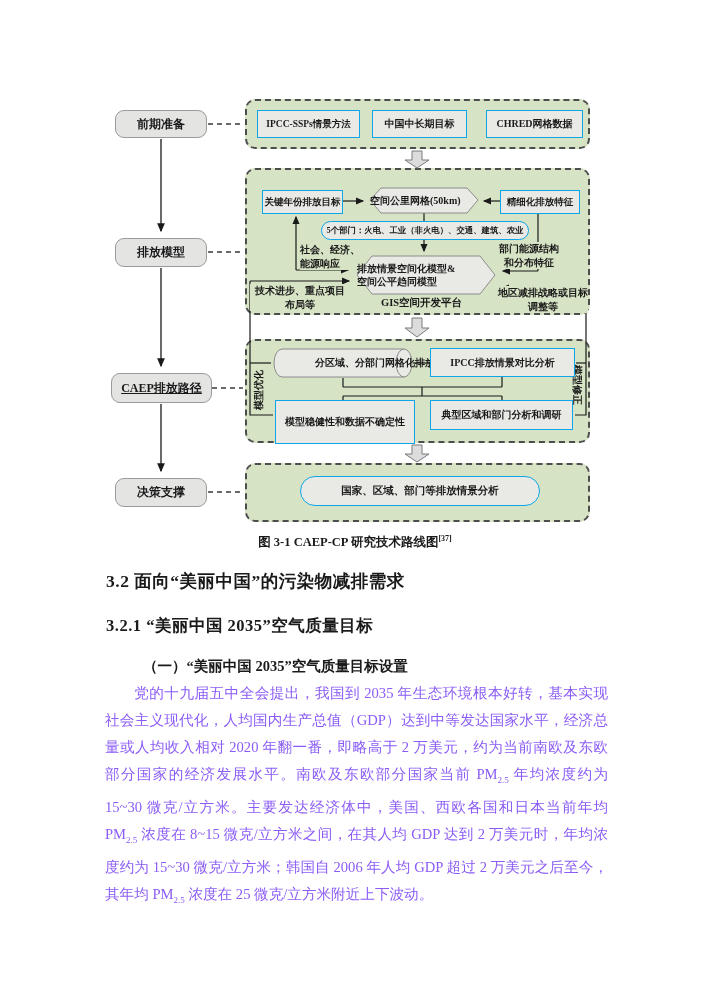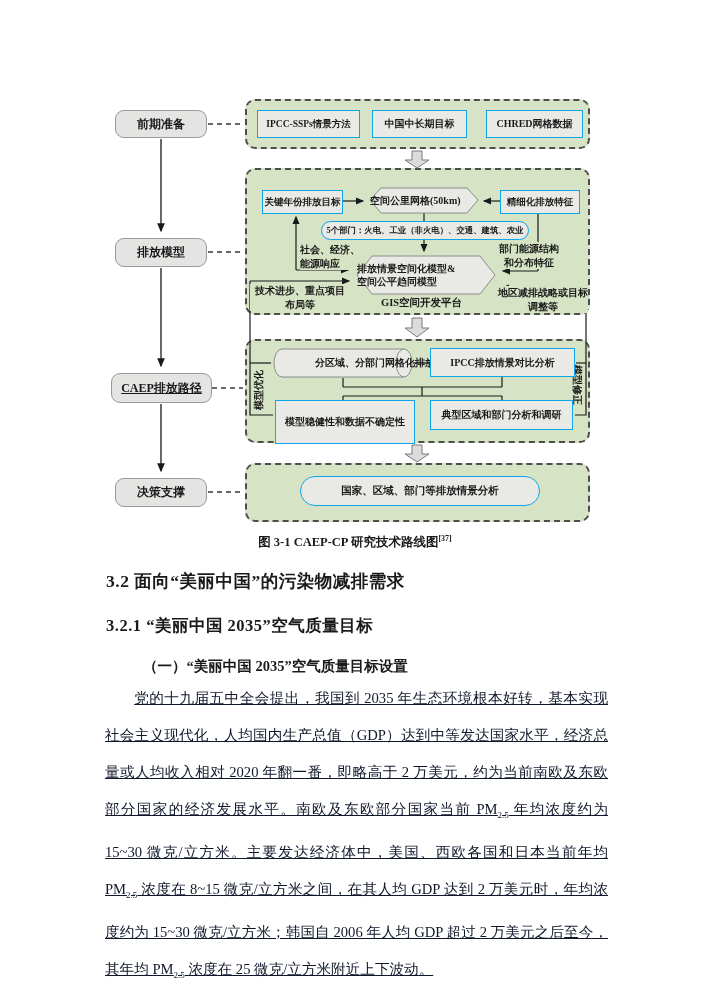--- a/index.html
+++ b/index.html
@@ -39,22 +39,22 @@
     position:absolute;left:0;top:534px;width:710px;text-align:center;
     font-weight:bold;font-size:12.5px;z-index:2;
   }
   .caption sup{font-size:8px;}
   
   .h1{position:absolute;left:106px;top:569px;font-weight:bold;font-size:17.5px;letter-spacing:.5px;}
   .h2{position:absolute;left:106px;top:615px;font-weight:bold;font-size:16.5px;letter-spacing:.5px;}
   .sub{position:absolute;left:105px;top:657px;padding-left:38px;font-weight:bold;font-size:14.5px;}
   .para{
     position:absolute;left:105px;top:680px;width:503px;
-    font-size:14.6px;line-height:37px;text-align:justify;text-justify:inter-ideograph;
-    text-indent:2em;color:#0f172a;text-decoration:underline;
+    font-size:14.6px;line-height:27px;text-align:justify;text-justify:inter-ideograph;
+    text-indent:2em;color:#8b5cf6;
   }
   .para sub{font-size:9px;}
 </style>
 </head>
 <body>
 
 <div class="page">
 
   <div class="fig">
 

